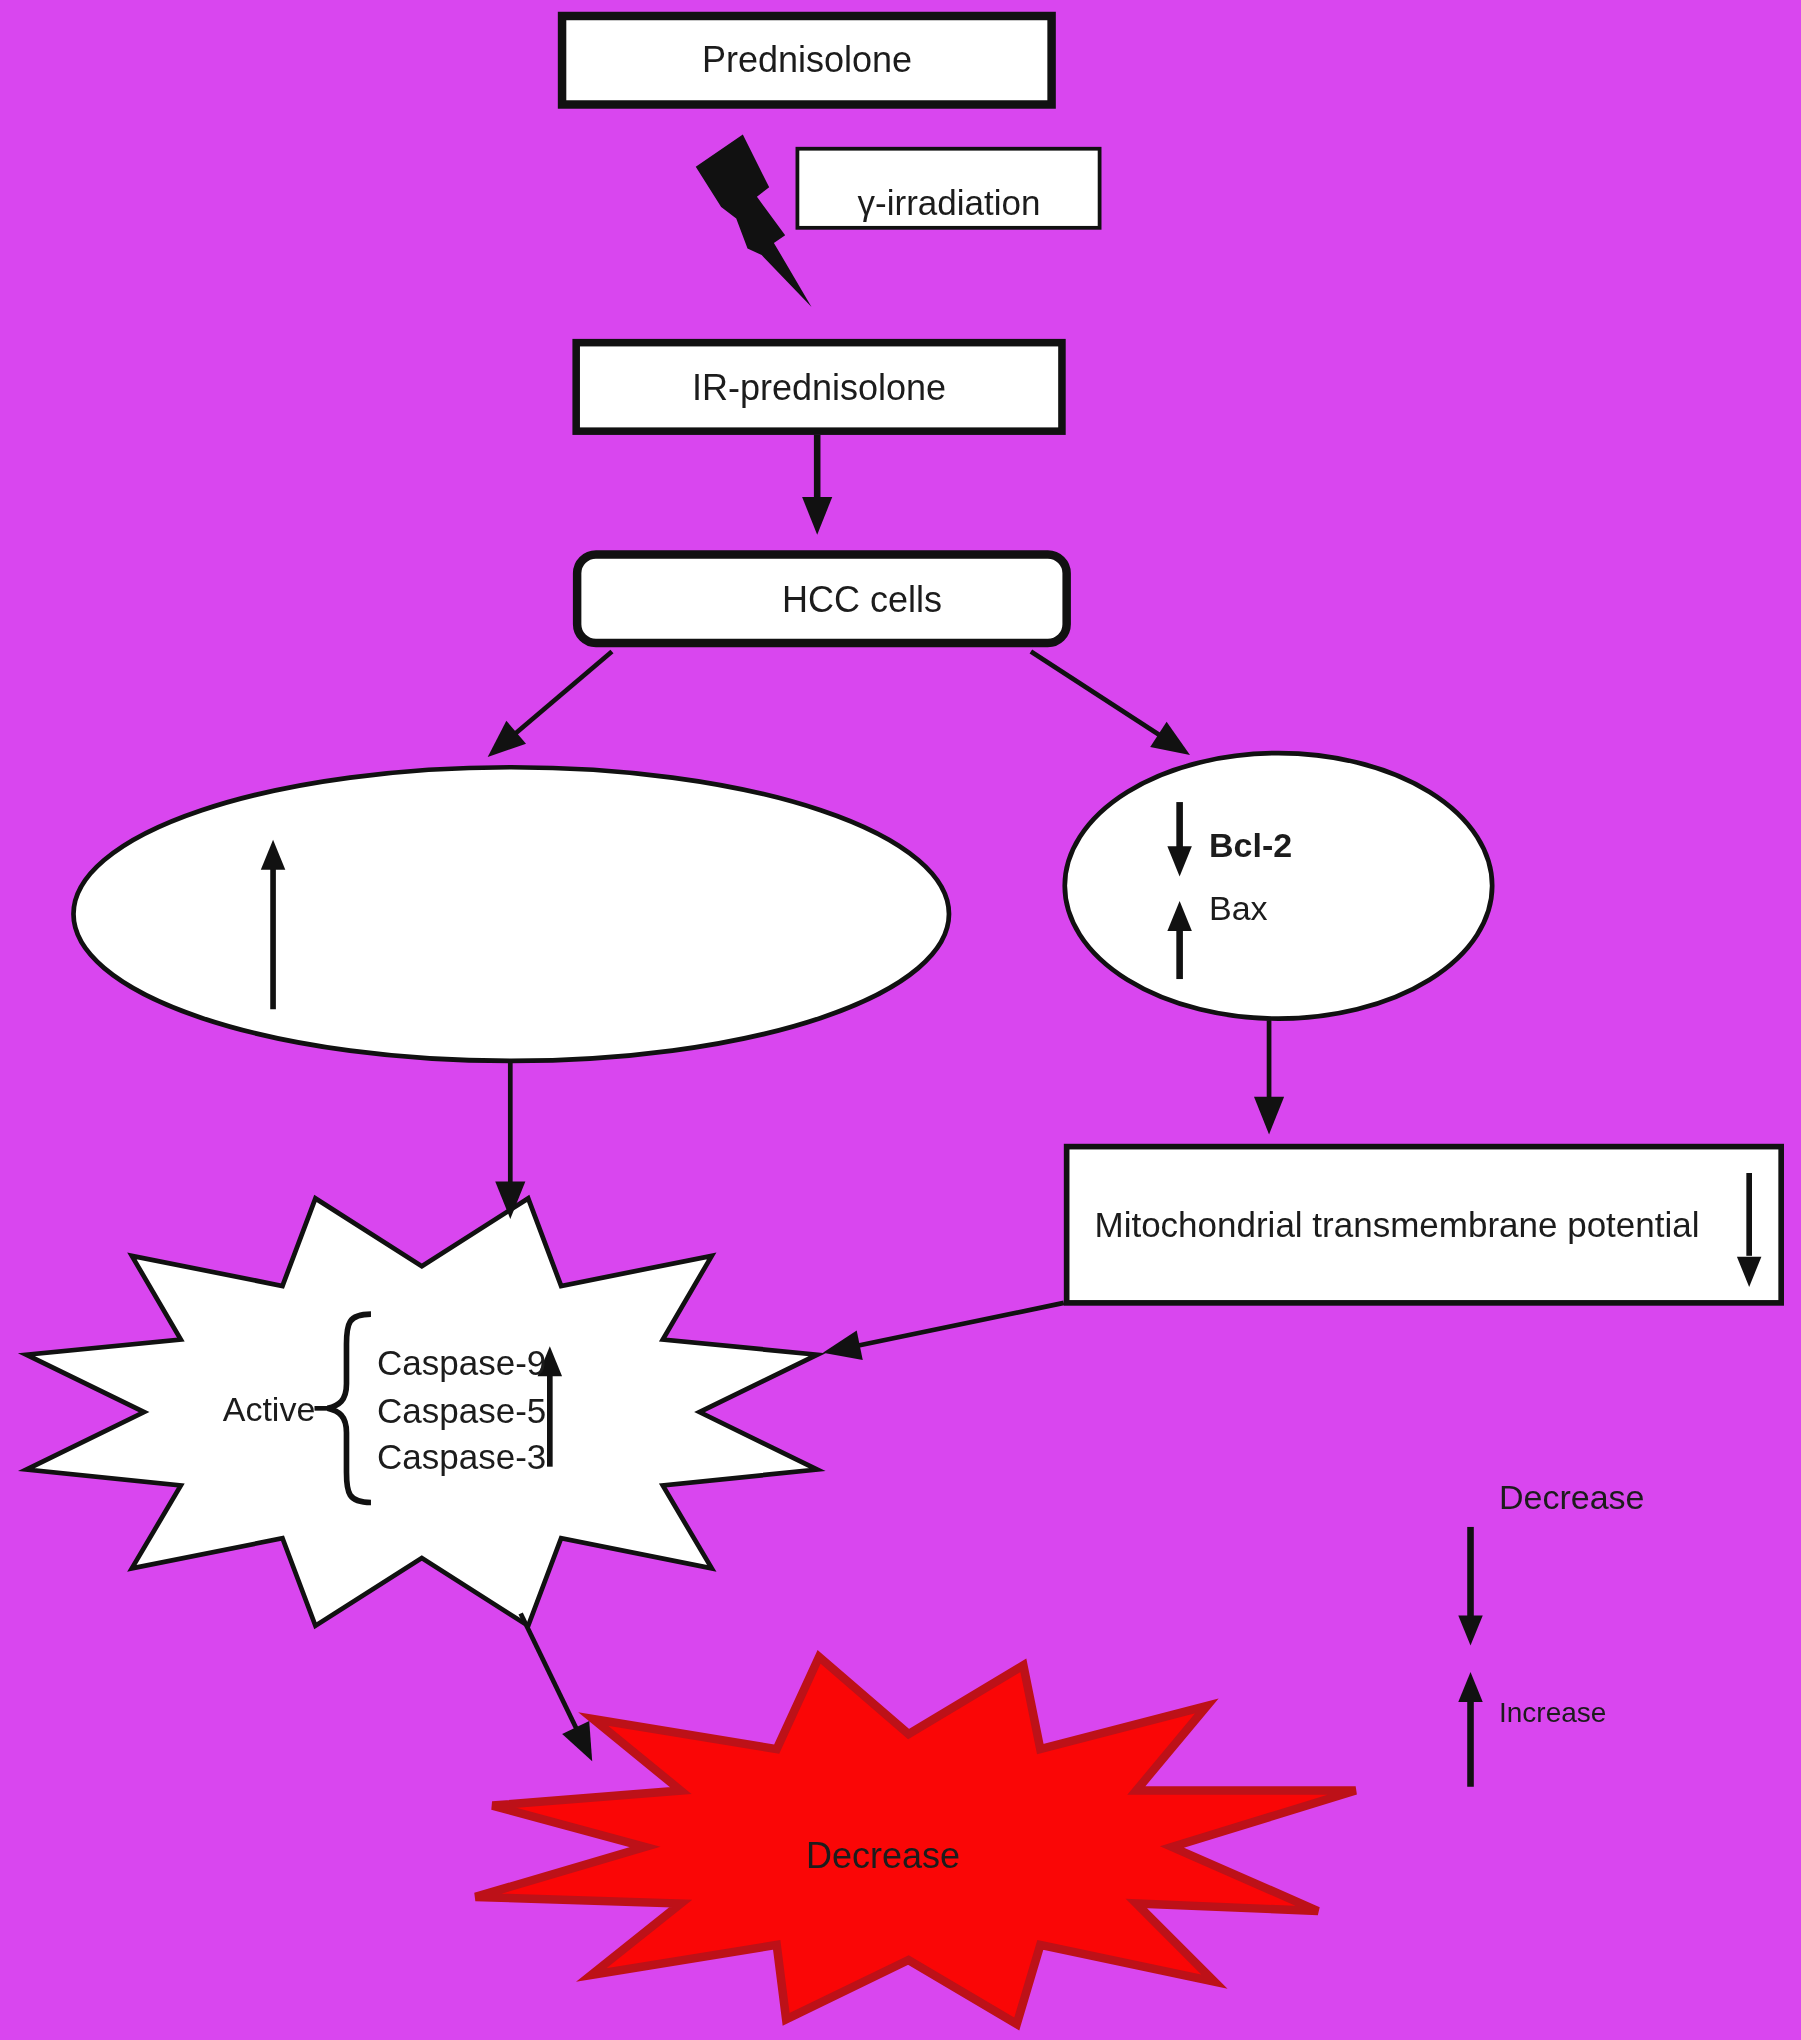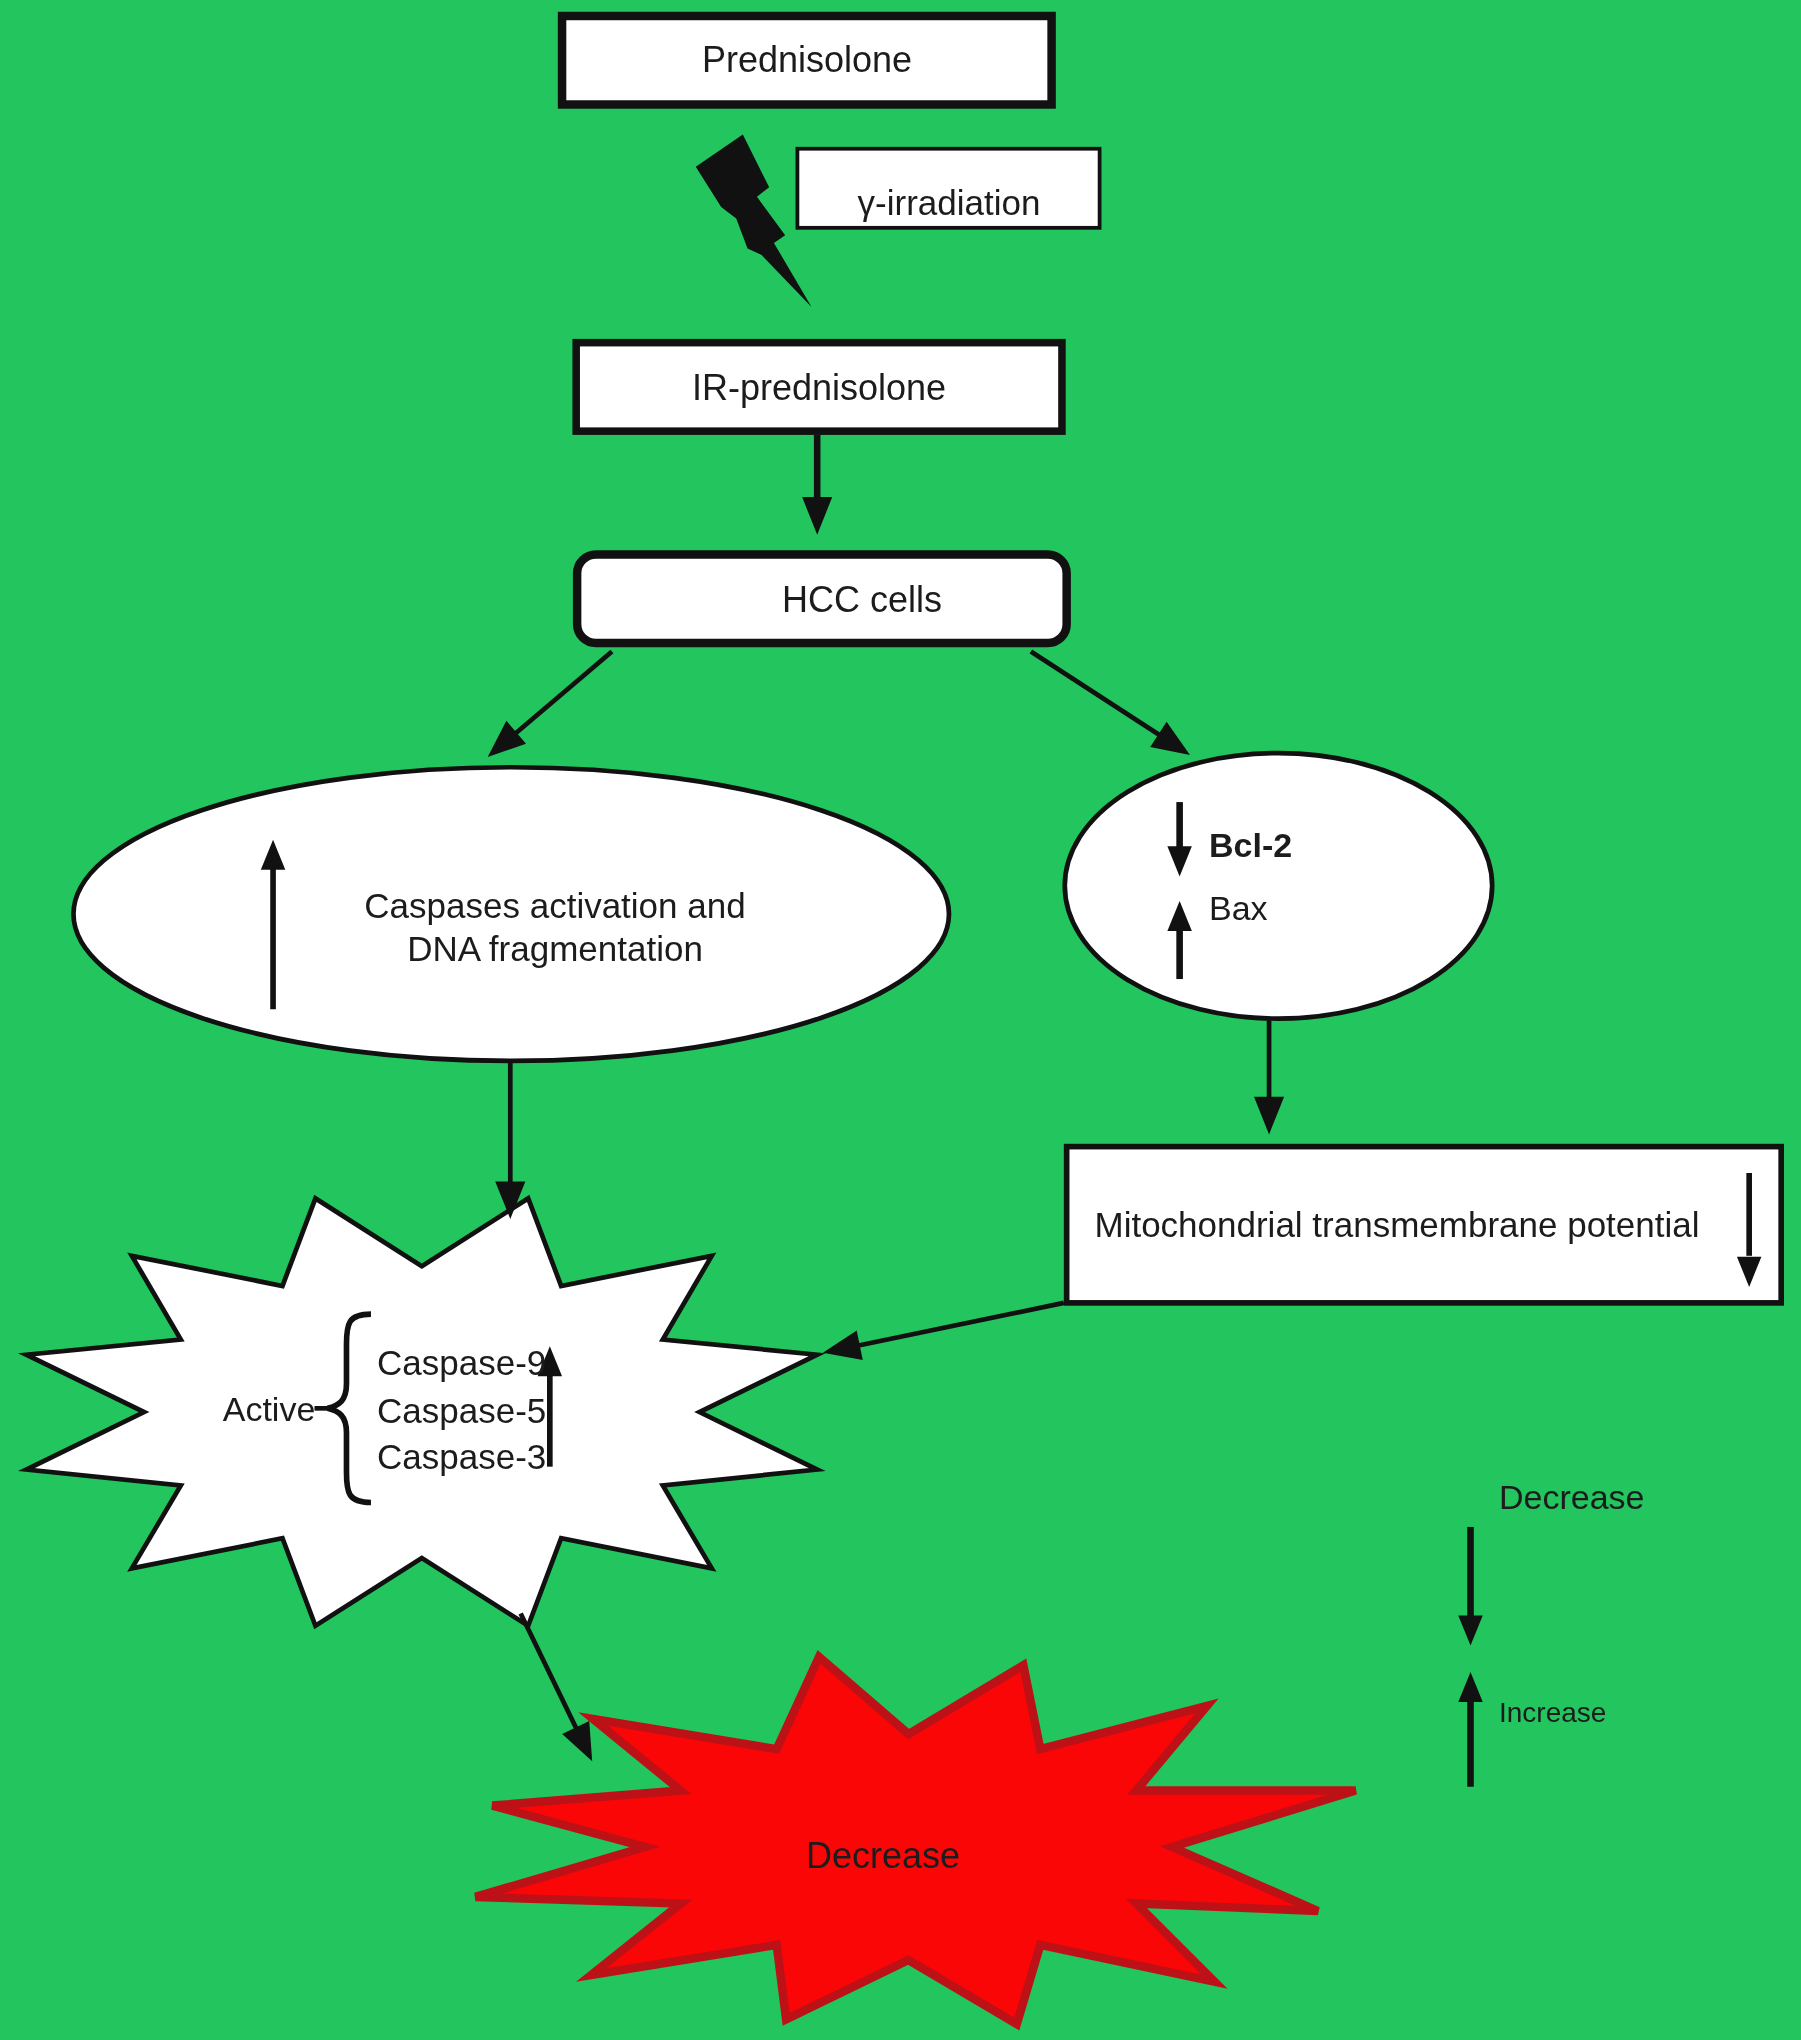--- a/index.html
+++ b/index.html
@@ -1,19 +1,19 @@
 <!DOCTYPE html>
 <html style="font-size:15px"><head>
 <meta charset="utf-8">
 <style>
   html,body{margin:0;padding:0;background:#ffffff;}
   .stage{
     position:relative;
     width:1801px;height:2040px;
-    background:#22c55e;
+    background:#d946ef;
     font-family:"Liberation Sans","DejaVu Sans",sans-serif;
     color:#1c1c1c;
     overflow:hidden;
   }
   .stage svg{position:absolute;left:0;top:0;}
   .lbl{
     position:absolute;
     white-space:nowrap;
     color:#1c1c1c;
     font-size:35px;
@@ -109,24 +109,20 @@
       <line x1="1562" y1="1898" x2="1562" y2="1804" stroke="#111" stroke-width="7"></line>
       <use href="#ah-s" transform="translate(1562,1776) rotate(-90)" fill="#111"></use>
     </g>
   </svg>
 
   <div class="lbl big" style="left:807px;top:60px;">Prednisolone</div>
   <div class="lbl" style="left:949px;top:203px;">γ-irradiation</div>
   <div class="lbl big" style="left:819px;top:388px;">IR-prednisolone</div>
   <div class="lbl big" style="left:822px;top:600px;margin-left:40px;">HCC cells</div>
 
-  <div class="lbl center-block" style="left:555px;top:927px;">
-    <span>Caspases activation and</span><br>
-    <span>DNA fragmentation</span>
-  </div>
 
   <div class="lbl left" style="left:1209px;top:845px;font-size:34px;font-weight:bold;">Bcl-2</div>
   <div class="lbl left" style="left:1209px;top:908px;font-size:34px;">Bax</div>
 
   <div class="lbl" style="left:1397px;top:1225px;">Mitochondrial transmembrane potential</div>
 
   <div class="lbl" style="left:269px;top:1409px;font-size:34px;">Active</div>
   <div class="lbl left" style="left:377px;top:1363px;">Caspase-9</div>
   <div class="lbl left" style="left:377px;top:1411px;">Caspase-5</div>
   <div class="lbl left" style="left:377px;top:1457px;">Caspase-3</div>

